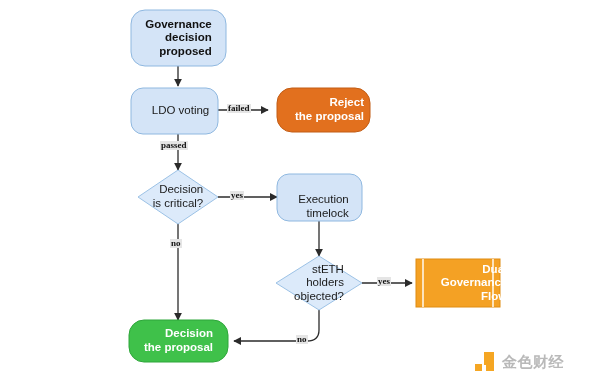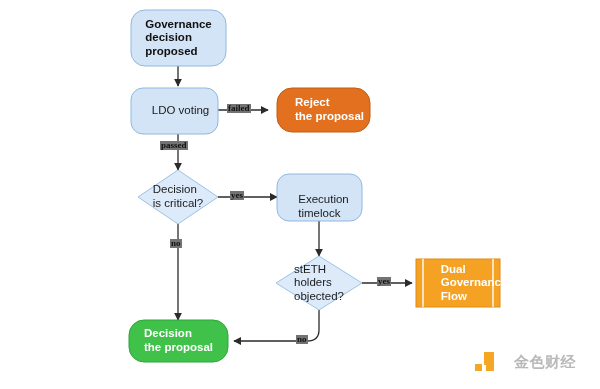--- a/index.html
+++ b/index.html
@@ -18,21 +18,21 @@
     position: absolute;
     left: 0; top: 0;
     width: 600px;
     height: 389px;
   }
   .node-label {
     position: absolute;
     display: flex;
     align-items: center;
     justify-content: center;
-    text-align: left;
+    text-align: right;
     line-height: 1.18;
     pointer-events: none;
     white-space: pre-line;
   }
   .lbl-dark {
     color: #1a1a1a;
     font-size: 11.5px;
     font-weight: 400;
   }
   .lbl-dark-bold {
@@ -44,33 +44,33 @@
     color: #ffffff;
     font-size: 11.5px;
     font-weight: bold;
   }
   .edge-label {
     position: absolute;
     font-family: "Liberation Serif", serif;
     font-size: 9px;
     font-weight: bold;
     color: #111111;
-    background: #737373;
+    background: #e5e5e5;
     padding: 0 1px;
     line-height: 1;
     white-space: nowrap;
     pointer-events: none;
   }
   #watermark {
     position: absolute;
     left: 474px;
     top: 351px;
     display: flex;
     align-items: center;
-    gap: 18px;
+    gap: 6px;
   }
   #wm-text {
     font-family: "DejaVu Sans", sans-serif;
     font-size: 15px;
     color: #b9b9b9;
     letter-spacing: 0.5px;
     font-weight: bold;
   }
 </style>
 </head>

